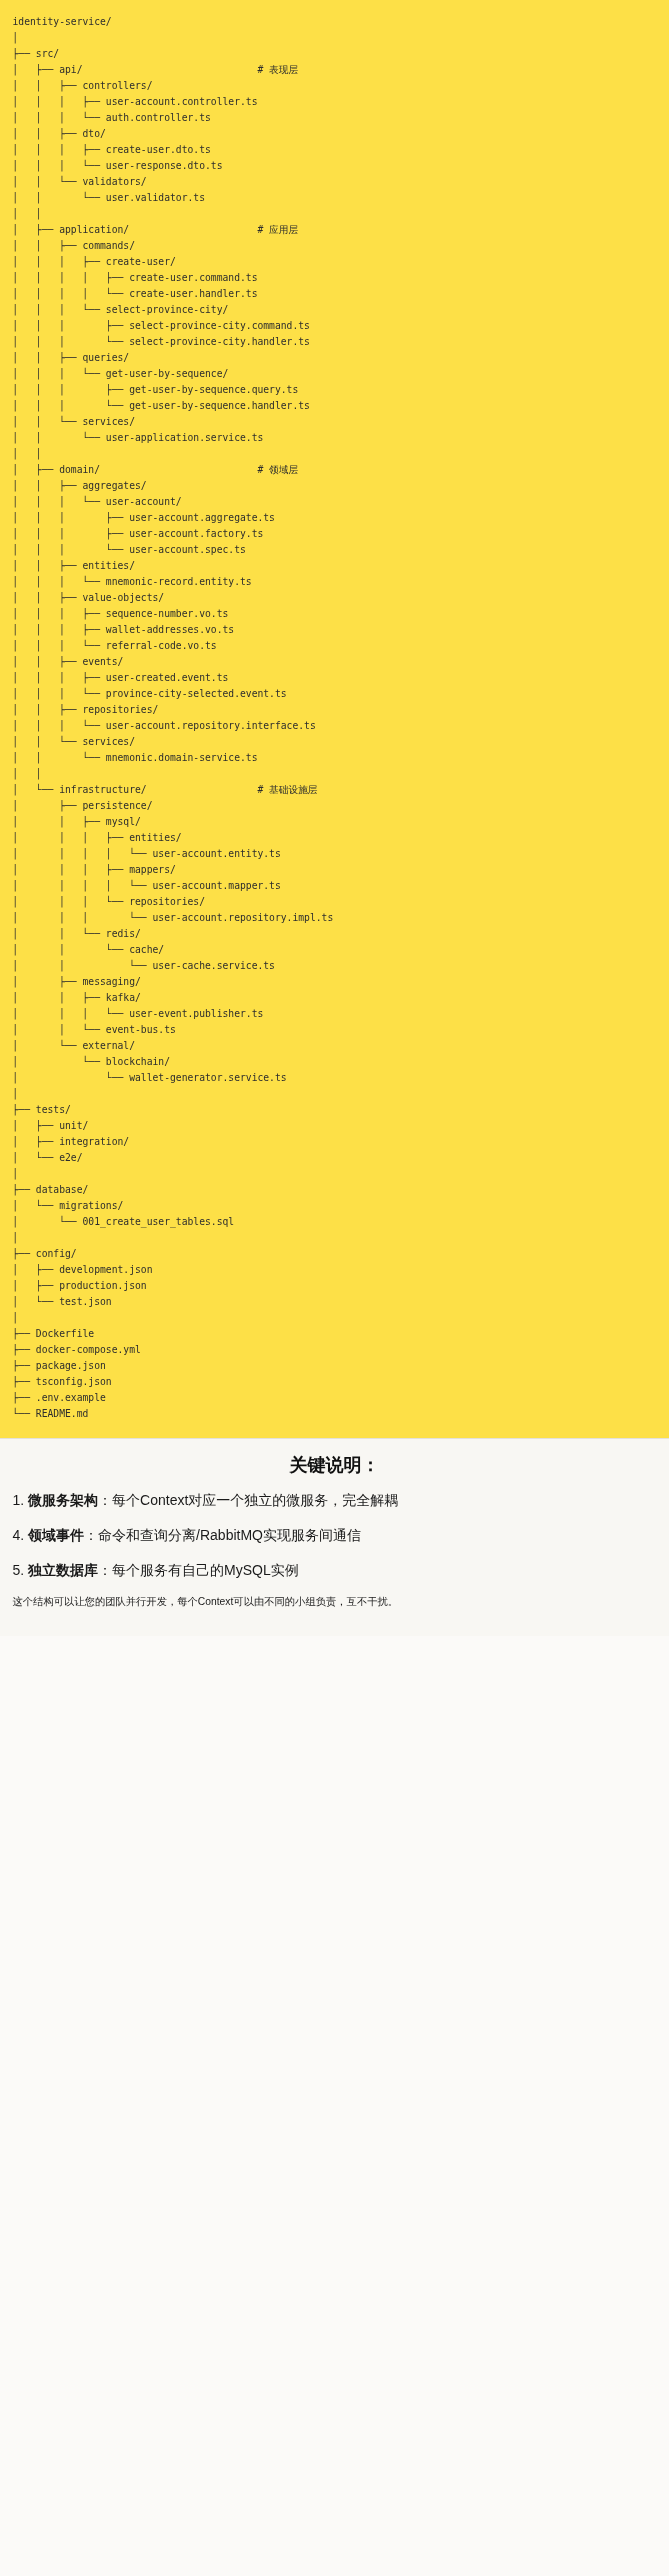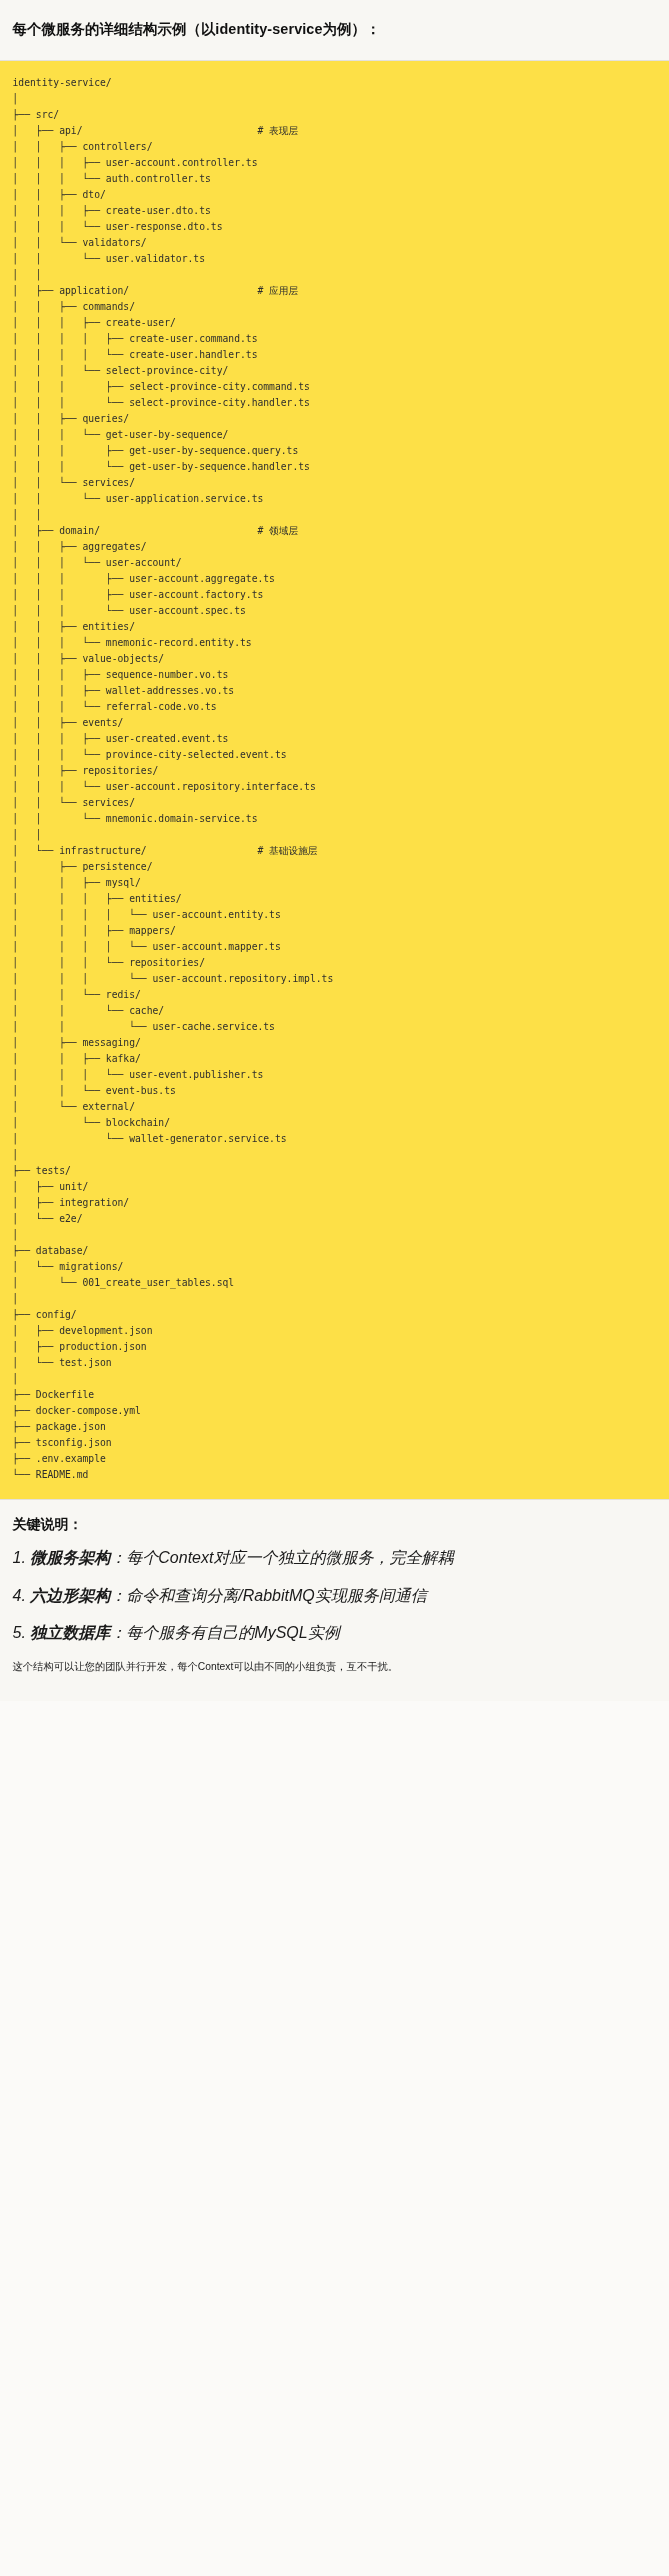--- a/index.html
+++ b/index.html
@@ -48,50 +48,47 @@
     white-space: pre;
     letter-spacing: 0px;
   }
 
   
   .notes-block {
     padding: 15px 12.5px 16.3px 12.5px;
     background: #f8f7f3;
   }
   .notes-title {
-    font-size: 14px;
+    font-size: 18px;
     font-weight: bold;
     color: #111111;
     margin: 0 0 12.5px 0;
     line-height: 1.3;
+    text-align: center;
   }
   .note-item {
-    font-size: 16px;
+    font-size: 14px;
     line-height: 1.5;
     color: #1a1a1a;
     margin: 0 0 13.8px 0;
-    font-style: italic;
   }
   .note-item .num { }
   .note-item .strong { font-weight: bold; }
   .notes-footer {
     font-size: 10.3px;
     line-height: 1.5;
     color: #1a1a1a;
     margin-top: 1px;
   }
 </style>
 </head>
 <body>
 
 <div class="page">
 
-  <section class="heading-block">
-    <h1 class="heading-title">每个微服务的详细结构示例（以identity-service为例）：</h1>
-  </section>
 
   <section class="tree-block">
     <pre class="tree">identity-service/
 │
 ├── src/
 │   ├── api/                              # 表现层
 │   │   ├── controllers/
 │   │   │   ├── user-account.controller.ts
 │   │   │   └── auth.controller.ts
 │   │   ├── dto/
@@ -174,20 +171,20 @@
 ├── package.json
 ├── tsconfig.json
 ├── .env.example
 └── README.md</pre>
   </section>
 
   <section class="notes-block">
     <h2 class="notes-title">关键说明：</h2>
 
     <p class="note-item"><span class="num">1. </span><span class="strong">微服务架构</span><span>：每个Context对应一个独立的微服务，完全解耦</span></p>
-    <p class="note-item"><span class="num">4. </span><span class="strong">六边形架构</span><span>：命令和查询分离/RabbitMQ实现服务间通信</span></p>
+    <p class="note-item"><span class="num">4. </span><span class="strong">领域事件</span><span>：命令和查询分离/RabbitMQ实现服务间通信</span></p>
     <p class="note-item"><span class="num">5. </span><span class="strong">独立数据库</span><span>：每个服务有自己的MySQL实例</span></p>
 
     <p class="notes-footer">这个结构可以让您的团队并行开发，每个Context可以由不同的小组负责，互不干扰。</p>
   </section>
 
 </div>
 
 
 </body></html>

